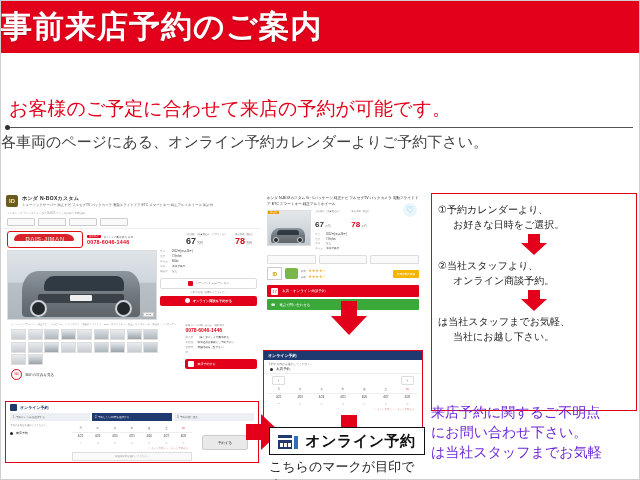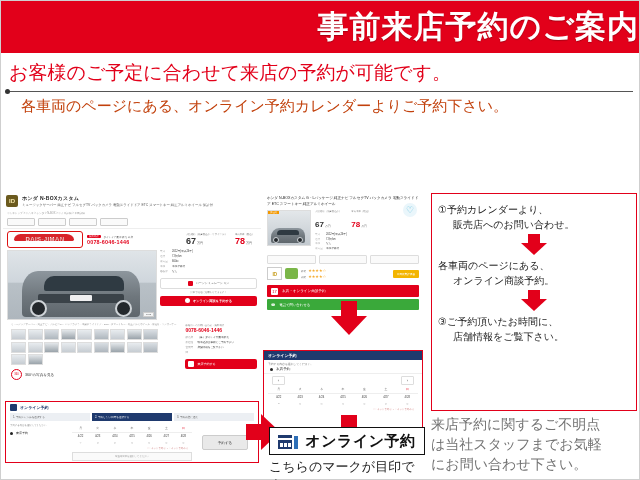--- a/index.html
+++ b/index.html
@@ -7,41 +7,41 @@
     width:640px;height:480px;overflow:hidden;
     font-family:"Liberation Sans","DejaVu Sans",sans-serif;
     background:#ffffff;color:#1a1a1a;
     position:relative;
   }
   .page{position:relative;width:640px;height:480px;box-sizing:border-box;border:1px solid #cfcfcf;}
 
   
   .hdr{
     height:52px;background:#e2001a;
-    display:flex;align-items:center;justify-content:flex-end;padding-left:20px;
+    display:flex;align-items:center;justify-content:flex-start;
   }
   .hdr-title{
     color:#fff;font-size:31px;font-weight:bold;letter-spacing:1px;
     text-shadow:0 1px 1px rgba(0,0,0,.25);
   }
 
   
   .lead{padding:6px 8px 0 8px;}
   .lead-1{font-size:19px;color:#222;line-height:1.45;}
-  .lead-2{font-size:19px;color:#e2001a;line-height:1.45;}
+  .lead-2{font-size:19px;color:#e2001a;line-height:1.45;margin-top:36px;}
 
   .divider{
     margin:4px 6px 3px 6px;height:1px;background:#555;position:relative;
   }
   .divider::before{
     content:"";position:absolute;left:-2px;top:-2px;width:5px;height:5px;
     border-radius:50%;background:#333;
   }
 
-  .lead-3{font-size:15px;color:#c2410c;padding:0 20px;line-height:1.5;}
+  .lead-3{font-size:15px;color:#404040;padding:0 0;line-height:1.5;}
   .row-4{display:flex;align-items:baseline;padding:0 8px;}
   .lead-4{font-size:14px;color:#222;line-height:1.5;white-space:nowrap;}
   .lead-5{font-size:14px;color:#e2001a;font-weight:bold;line-height:1.5;margin-left:auto;white-space:nowrap;}
 
   
   .body{position:absolute;left:0;top:192px;width:640px;height:288px;}
 
   
   .mockA{position:absolute;left:2px;top:0;width:258px;height:200px;background:#fff;overflow:hidden;font-size:3px;}
   .mkA-head{display:flex;align-items:flex-start;padding:2px 3px;gap:4px;}
@@ -197,22 +197,22 @@
     border:1.5px solid #e2001a;box-sizing:border-box;background:#fff;
     padding:8px 6px 0 6px;
   }
   .stp{font-size:10px;color:#222;line-height:1.5;}
   .stp .l2{display:block;padding-left:15px;}
   .arrow-dn{width:26px;height:22px;margin:2px auto 2px auto;position:relative;}
   .arrow-dn .shaft{position:absolute;left:7px;top:0;width:12px;height:10px;background:#e2001a;}
   .arrow-dn .head{position:absolute;left:0;top:9px;width:0;height:0;border-left:13px solid transparent;border-right:13px solid transparent;border-top:12px solid #e2001a;}
 
   .note-red{
-    position:absolute;left:430px;top:222px;width:206px;
-    font-size:14px;color:#737373;line-height:1.42;font-weight:500;
+    position:absolute;left:430px;top:210px;width:206px;
+    font-size:14px;color:#6d28d9;line-height:1.42;font-weight:500;
   }
 
   
   .bigarrow{position:absolute;width:36px;height:34px;}
   .bigarrow .shaft{position:absolute;left:10px;top:0;width:16px;height:16px;background:#e2001a;}
   .bigarrow .head{position:absolute;left:0;top:15px;width:0;height:0;border-left:18px solid transparent;border-right:18px solid transparent;border-top:19px solid #e2001a;}
   .bigarrow.right{transform:rotate(-90deg);}
 
   
   .ol-wrap{position:absolute;left:268px;top:426px;width:156px;}
@@ -573,44 +573,44 @@
       <div class="head"></div>
     </div>
     <div class="bigarrow right" style="left:244px;top:222px;">
       <div class="shaft"></div>
       <div class="head"></div>
     </div>
 
     <div class="steps-panel">
       <div class="stp">
         <span>①予約カレンダーより、</span>
-        <span class="l2">販売店へのお問い合わせ。</span>
+        <span class="l2">お好きな日時をご選択。</span>
       </div>
       <div class="arrow-dn">
         <div class="shaft"></div>
         <div class="head"></div>
       </div>
       <div class="stp">
-        <span>各車両のページにある、</span>
+        <span>②当社スタッフより、</span>
         <span class="l2">オンライン商談予約。</span>
       </div>
       <div class="arrow-dn">
         <div class="shaft"></div>
         <div class="head"></div>
       </div>
       <div class="stp">
-        <span>③ご予約頂いたお時間に、</span>
-        <span class="l2">店舗情報をご覧下さい。</span>
+        <span>は当社スタッフまでお気軽、</span>
+        <span class="l2">当社にお越し下さい。</span>
       </div>
     </div>
 
     <div class="note-red">
       <div>来店予約に関するご不明点</div>
+      <div>にお問い合わせ下さい。</div>
       <div>は当社スタッフまでお気軽</div>
-      <div>にお問い合わせ下さい。</div>
     </div>
   </div>
 
   <div class="ol-wrap">
     <div class="ol-btn">
       <div class="ol-ic">
         <div class="roof"></div>
         <div class="base"></div>
         <div class="win w1"></div>
         <div class="win w2"></div>

